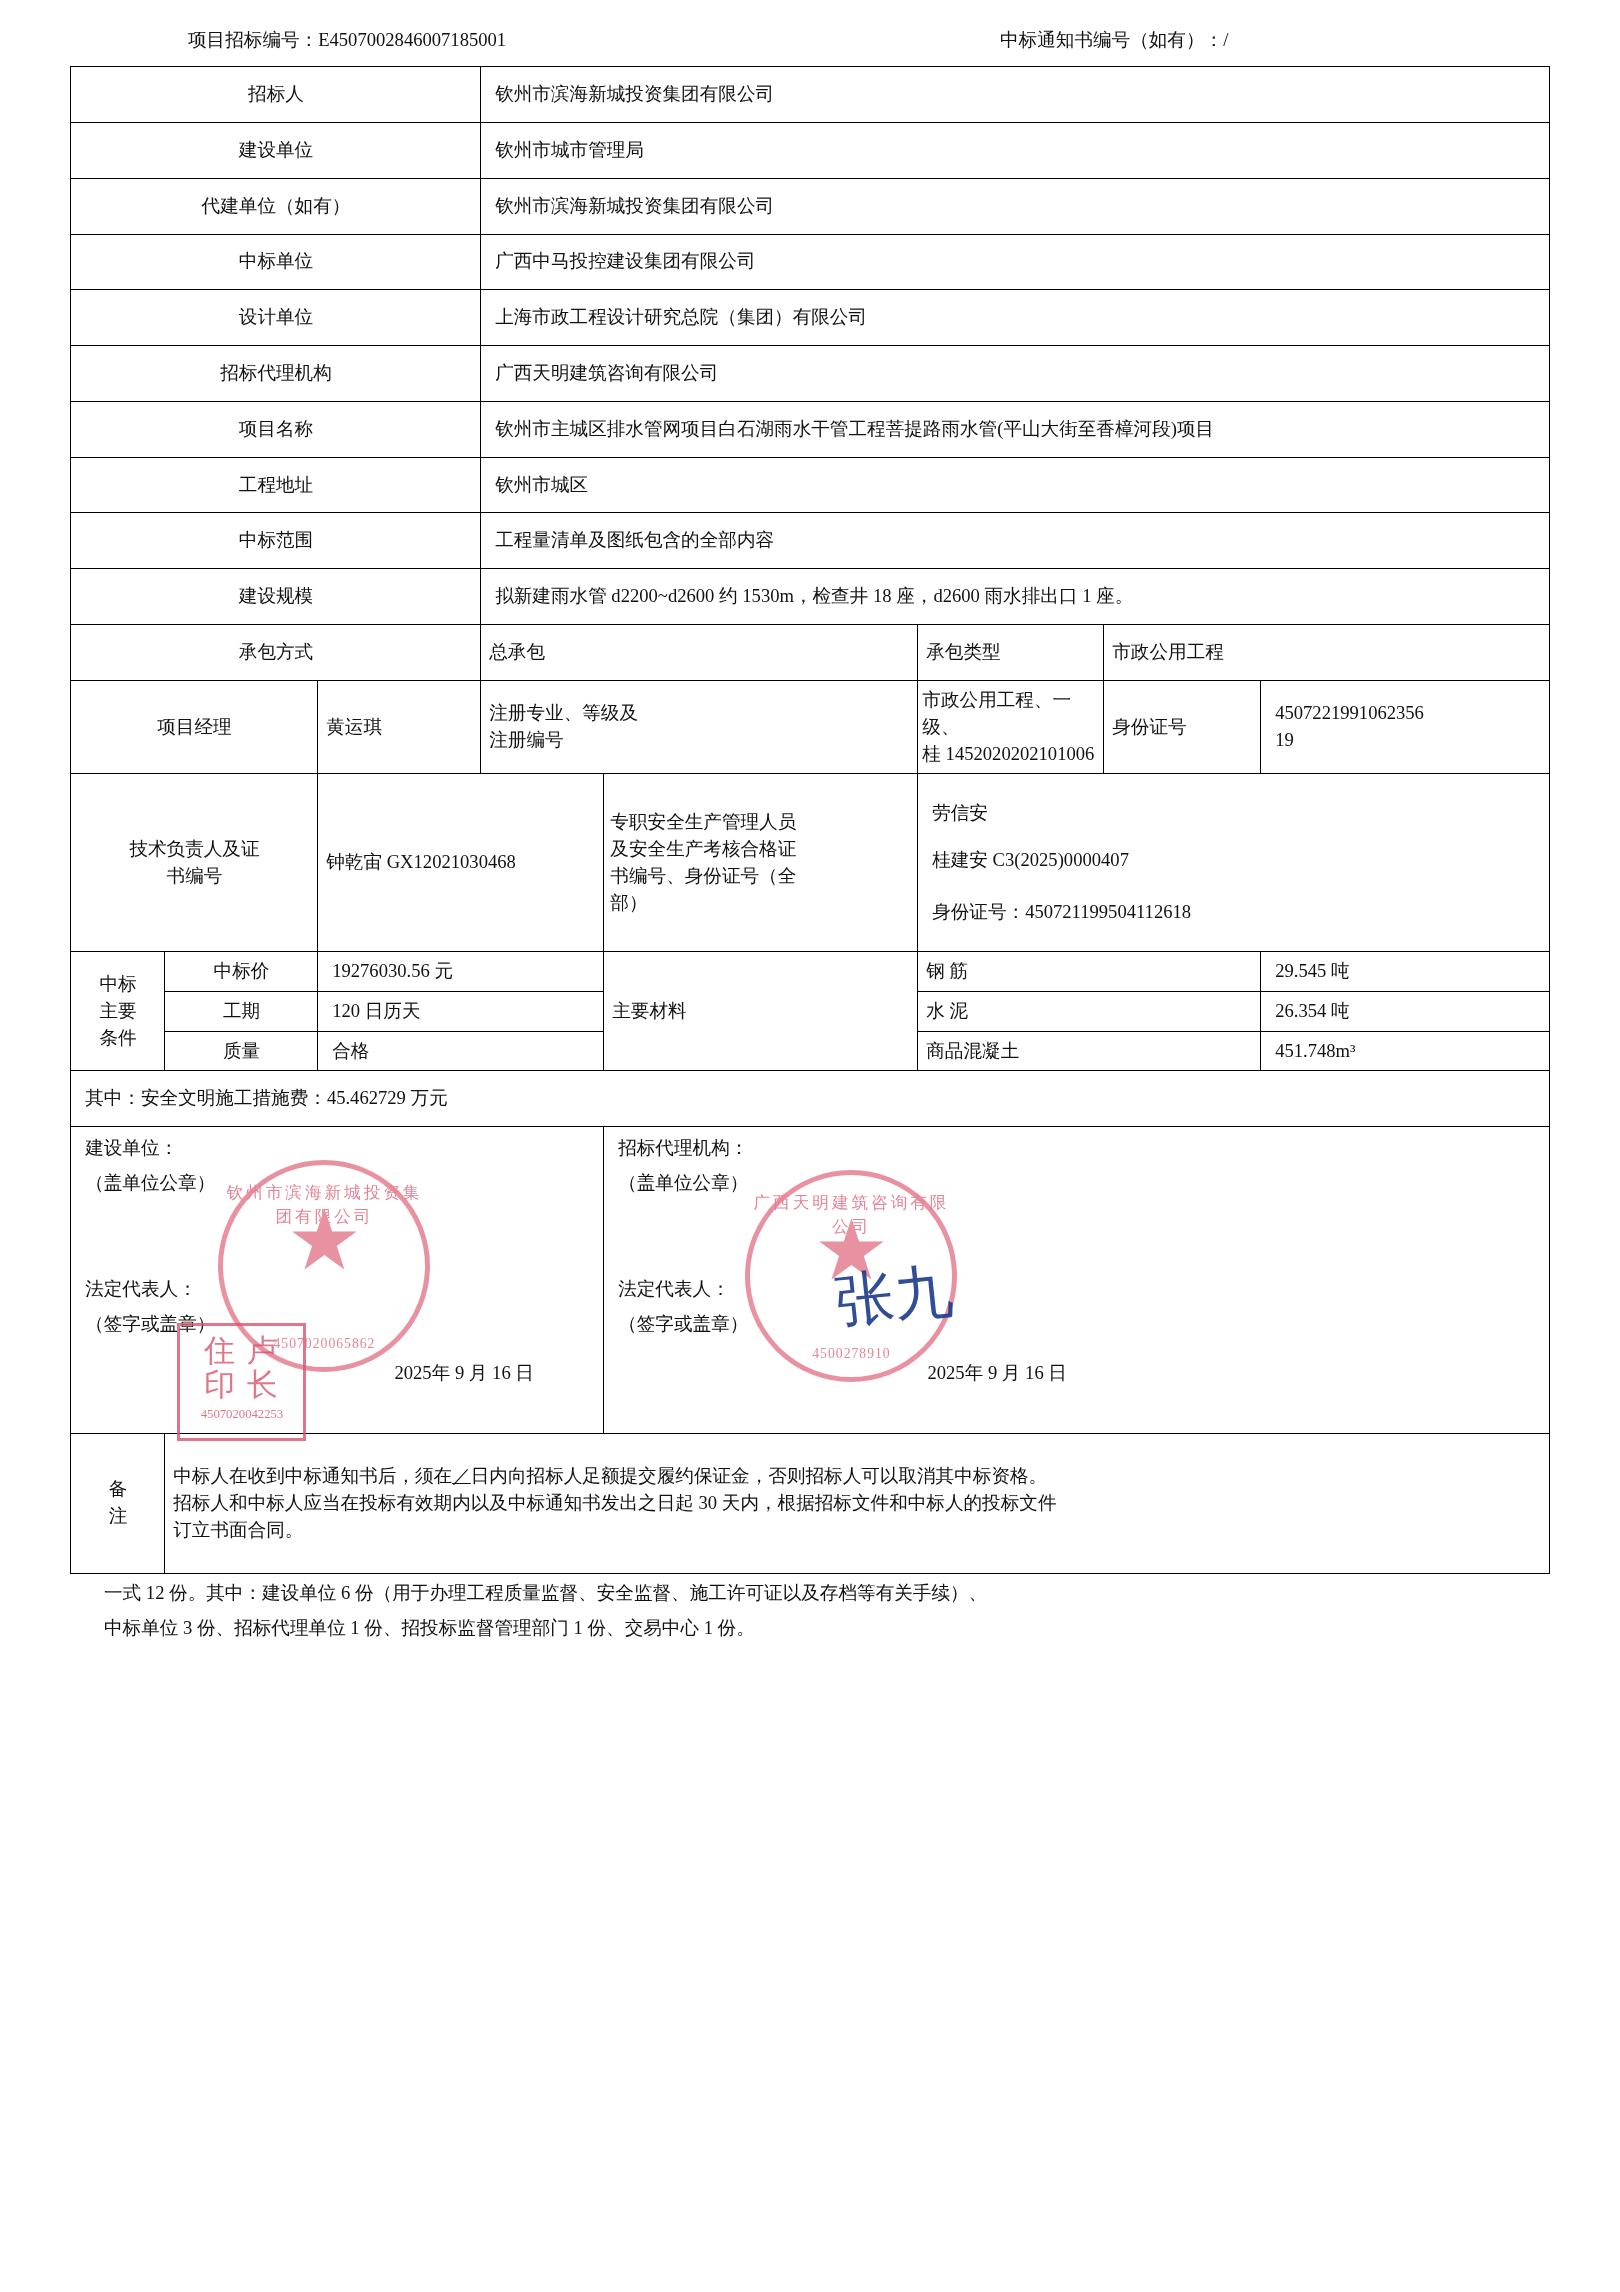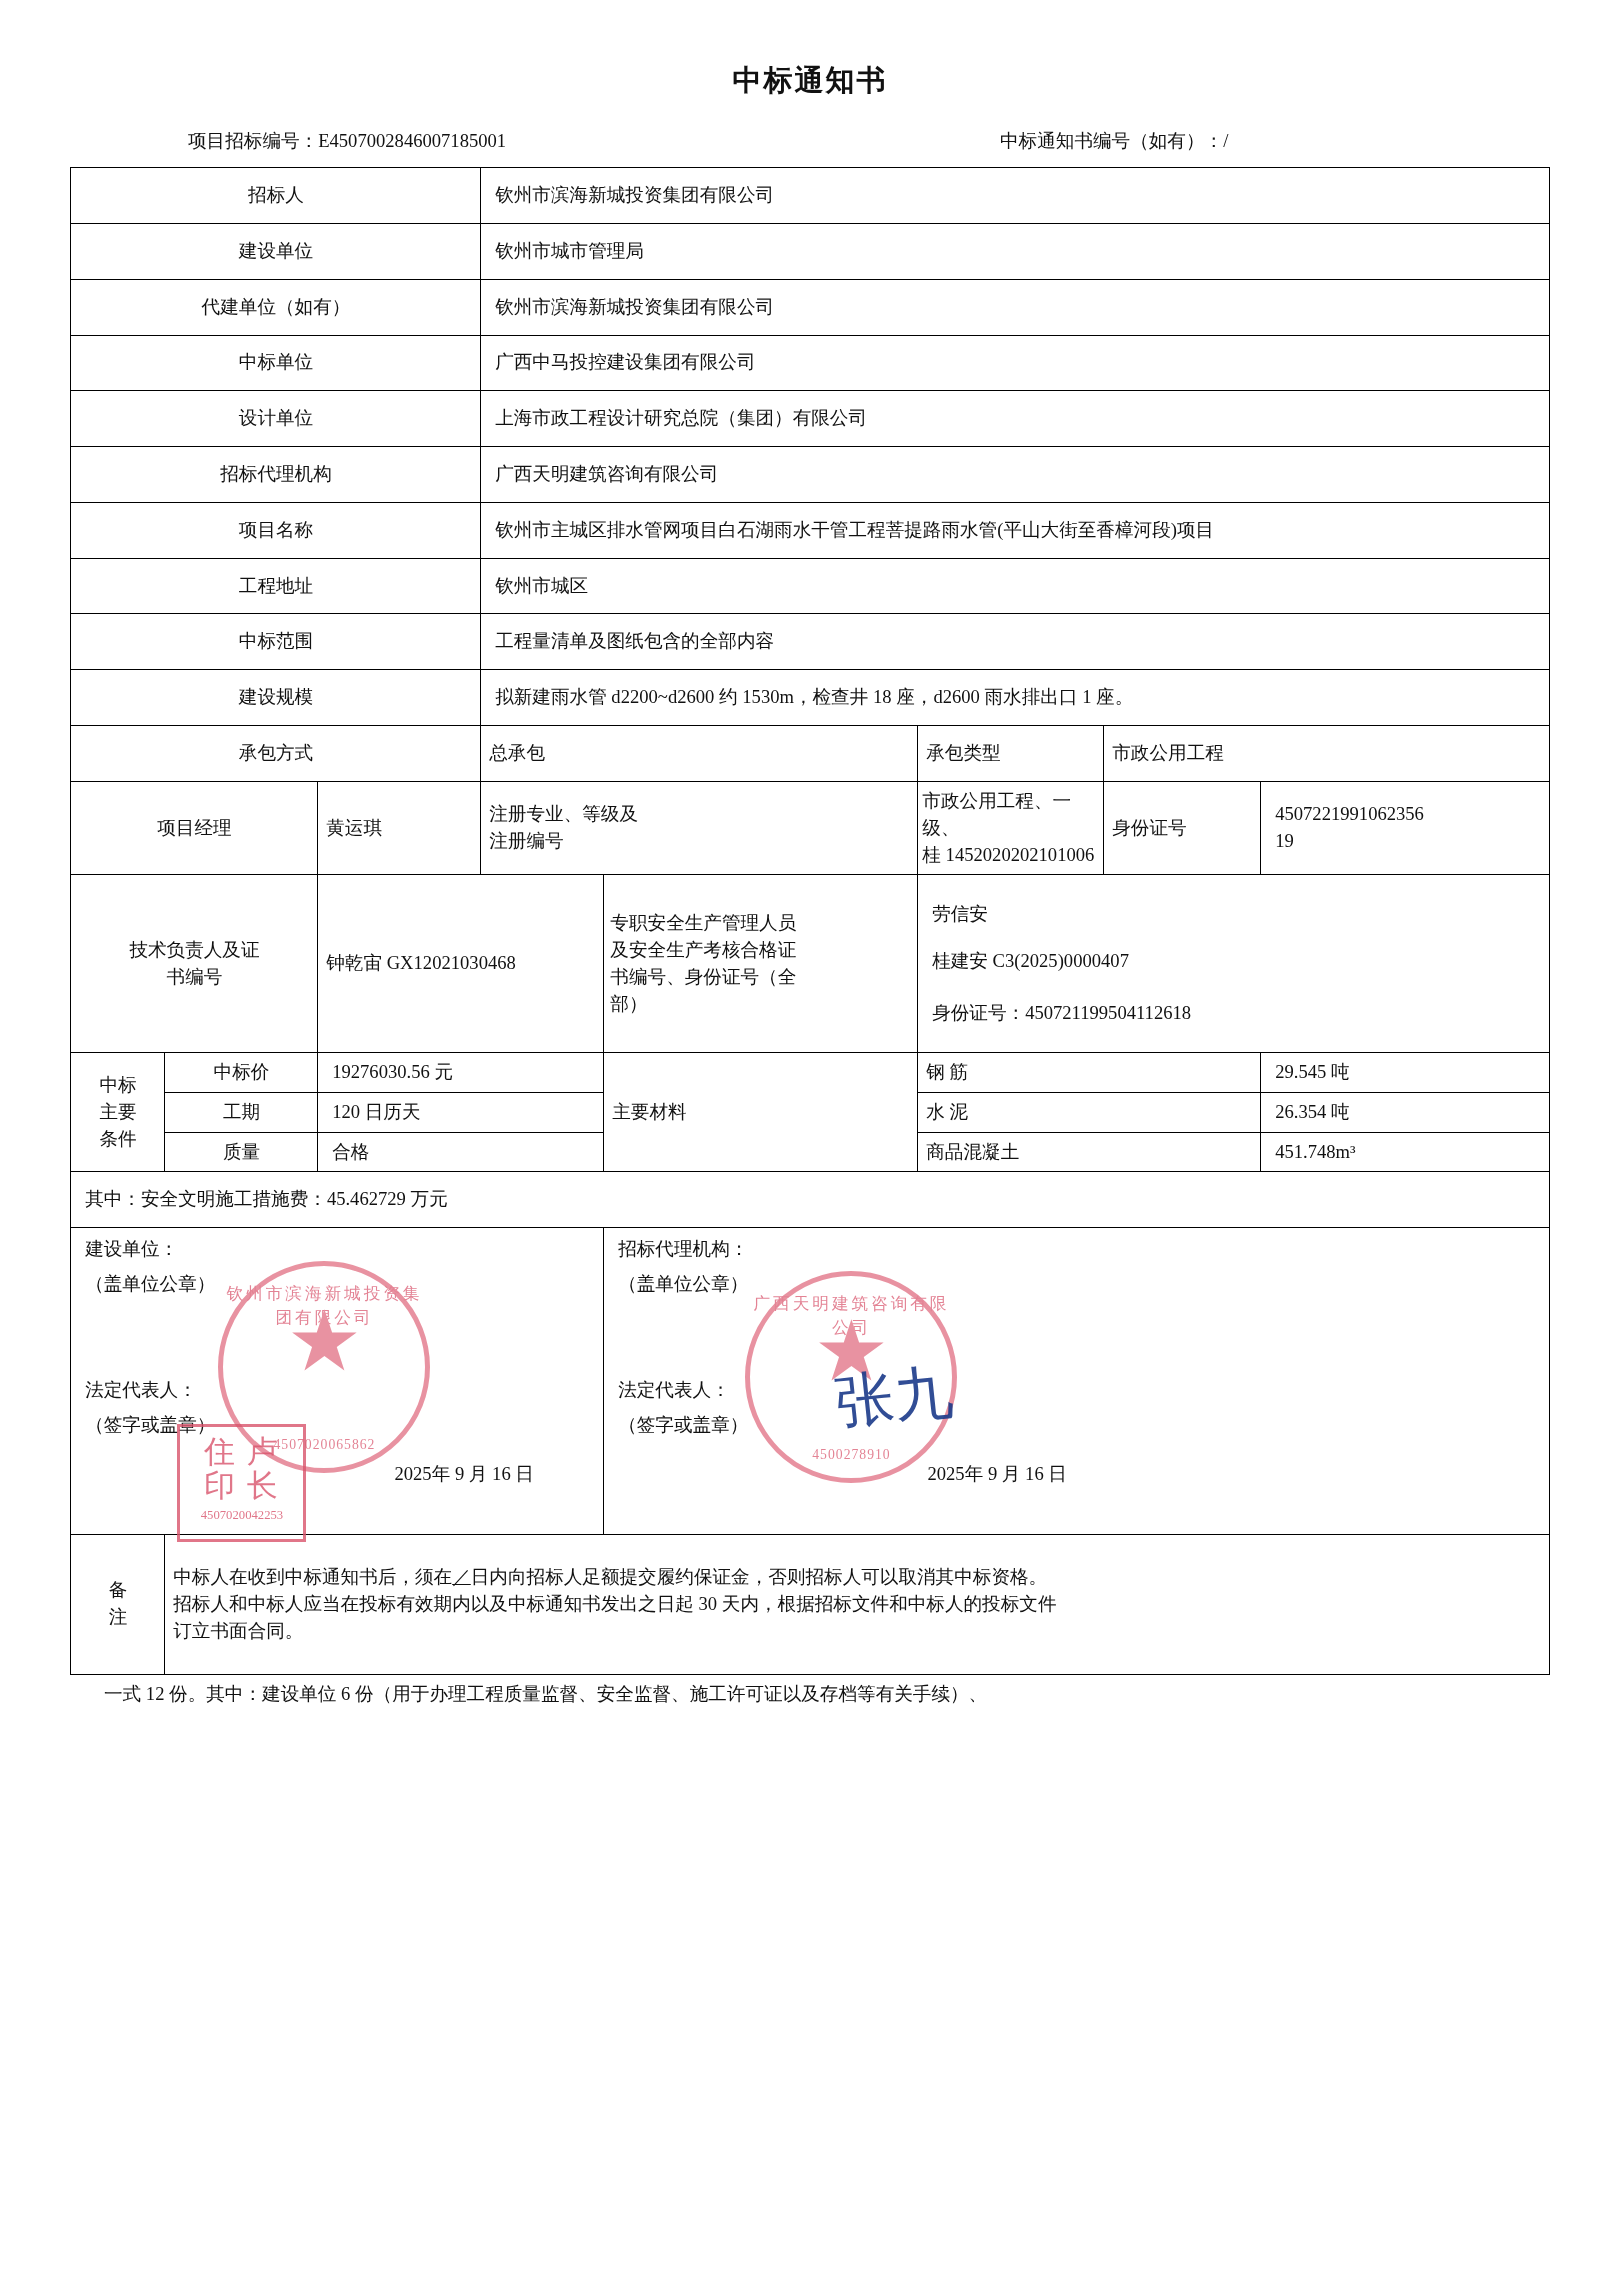--- a/index.html
+++ b/index.html
@@ -185,21 +185,20 @@
     line-height: 1.9;
     padding-left: 33px;
     box-sizing: border-box;
   }
 </style>
 </head>
 <body>
 
 <div class="page">
 
-  <div class="doc-title">中标通知书</div>
 
   <div class="header-line">
     <div class="left">
       <span>项目招标编号：</span><span>E4507002846007185001</span>
     </div>
     <div class="right">
       <span>中标通知书编号（如有）：</span><span>/</span>
     </div>
   </div>
 
@@ -385,16 +384,17 @@
         </div>
         <div>招标人和中标人应当在投标有效期内以及中标通知书发出之日起 30 天内，根据招标文件和中标人的投标文件</div>
         <div>订立书面合同。</div>
       </td>
     </tr>
   </tbody>
     </table>
 
   <div class="footer-note">
     <div>一式 12 份。其中：建设单位 6 份（用于办理工程质量监督、安全监督、施工许可证以及存档等有关手续）、</div>
+    <div>中标单位 3 份、招标代理单位 1 份、招投标监督管理部门 1 份、交易中心 1 份。</div>
   </div>
 
 </div>
 
 
 </body></html>

